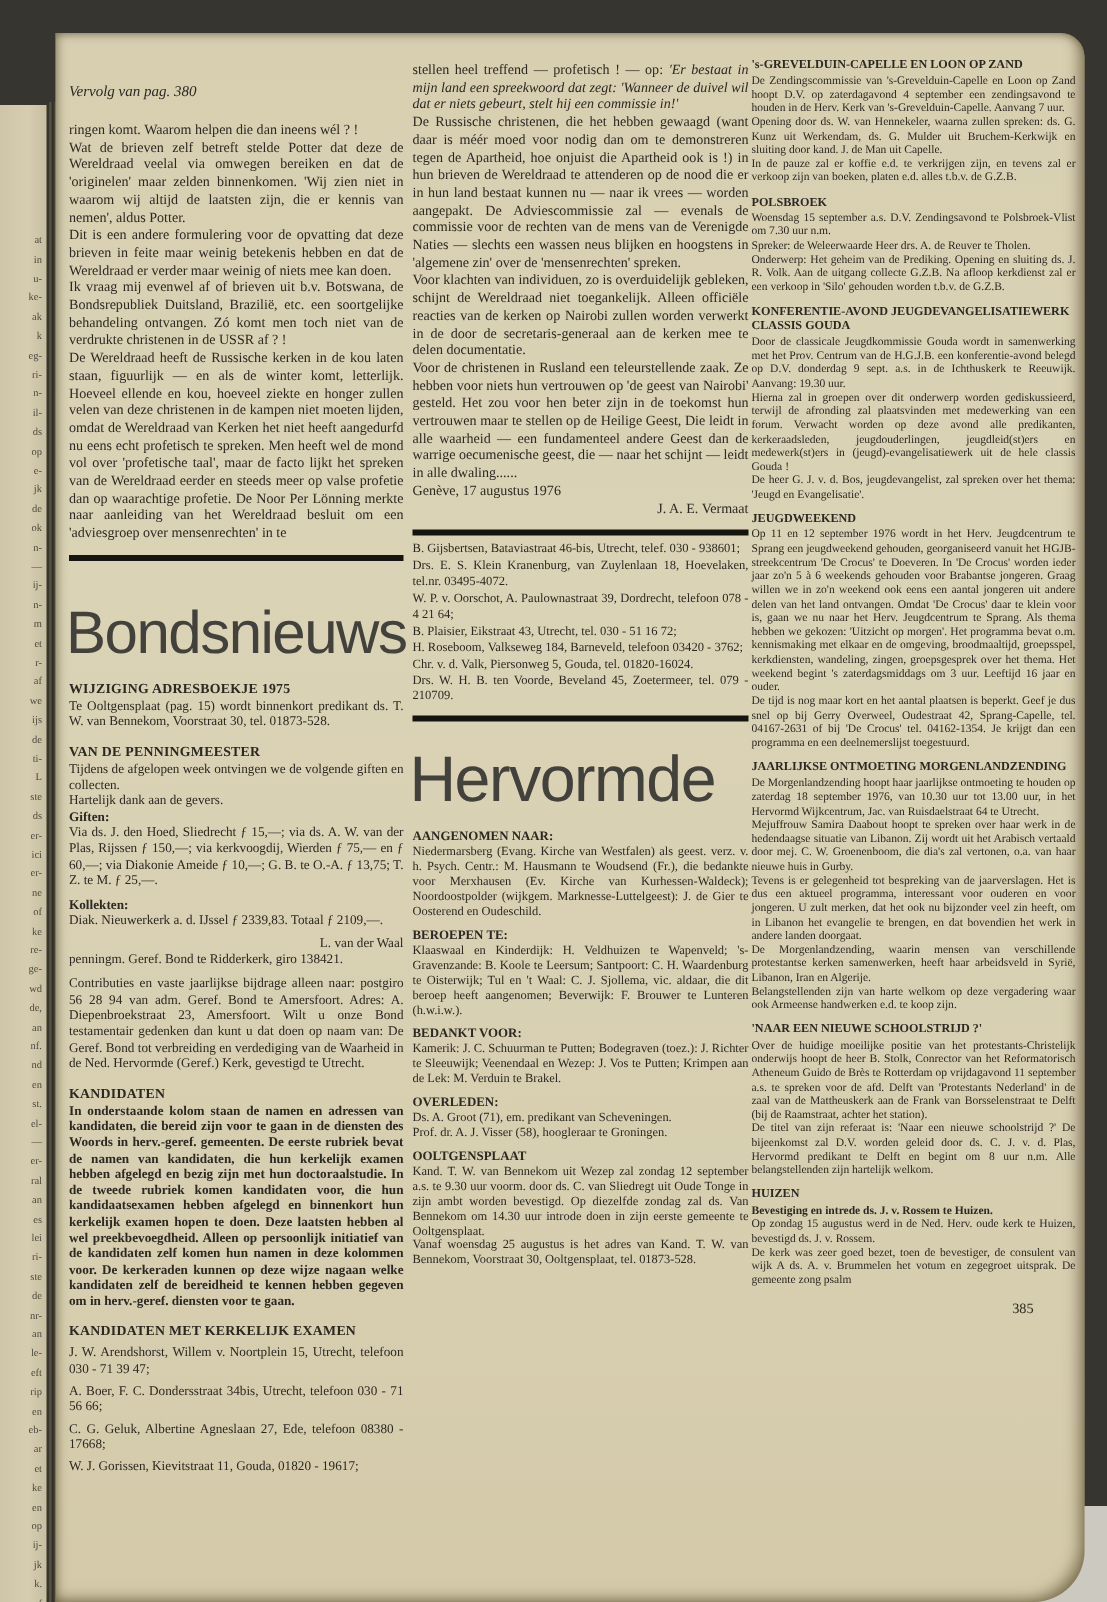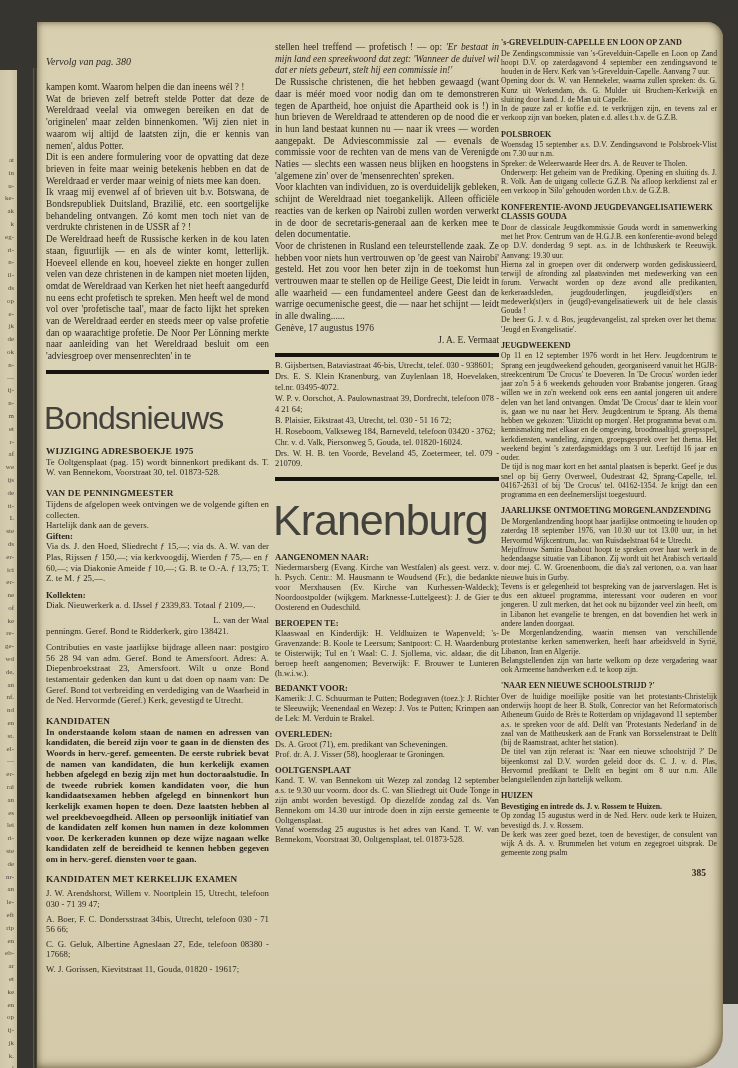--- a/index.html
+++ b/index.html
@@ -6,21 +6,21 @@
   body{
     width:738px;height:1068px;position:relative;overflow:hidden;
     background:#37352f;
     font-family:"Liberation Serif","DejaVu Serif",serif;
     color:#2c2822;
   }
   
   .gray-patch{position:absolute;right:0;bottom:0;width:210px;height:64px;background:#ccc9c1;}
   
   .prev-page{
-    position:absolute;left:0;top:70px;bottom:0;width:17px;
+    position:absolute;left:0;top:70px;bottom:0;width:31px;
     background:linear-gradient(90deg,#cfc6a9,#d6cdb0 60%,#c8bfa2);
     overflow:hidden;
   }
   .fragments{
     padding:84px 3px 0 0;text-align:right;
     font-size:7px;line-height:12.8px;color:#4e483e;
     white-space:nowrap;
   }
   .fragments p{margin:0;}
   .gutter{
@@ -45,37 +45,37 @@
   .bp{margin:0;text-align:justify;font-size:9.4px;line-height:11.7px;}
   .small{font-size:8.8px;line-height:10.6px;}
   .bold{font-weight:bold;}
   .right{text-align:right;}
   .it{font-style:italic;}
   .mt4{margin-top:4px;}
   .mt6{margin-top:6px;}
   .rule{height:4px;background:#15140f;margin:7px 0 0 0;}
   .mega{
     font-family:"Liberation Sans","DejaVu Sans",sans-serif;
-    font-weight:400;color:#43413b;font-size:32px;line-height:1;
+    font-weight:400;color:#43413b;font-size:40px;line-height:1;
     letter-spacing:-1px;margin:28px 0 12px -2px;
   }
   .col-mid .mega{font-size:43px;margin:18px 0 10px -2px;}
   .sh{font-size:9.2px;font-weight:bold;margin:10px 0 1px 0;letter-spacing:.2px;}
   
   .addresses{margin-top:4px;}
   .addresses p{margin:0;text-align:justify;font-size:8.4px;line-height:10.9px;}
   .knsec{margin-bottom:5px;}
   .knsec h3{font-size:8.6px;font-weight:bold;margin:0 0 1px 0;}
   .knsec p{margin:0;text-align:justify;font-size:8.3px;line-height:9.9px;}
   
   .rsec{margin-bottom:7px;}
   .rsec h3{font-size:8.1px;font-weight:bold;margin:0 0 1px 0;line-height:9.6px;}
   .rsec p{margin:0;text-align:justify;font-size:7.7px;line-height:9.25px;}
   .rsec p.bold{font-weight:bold;}
-  .page-number{margin-top:10px;text-align:right;font-weight:bold;font-size:9.5px;padding-right:11px;}
+  .page-number{margin-top:10px;text-align:right;font-weight:normal;font-size:9.5px;padding-right:28px;}
 </style>
 </head>
 <body>
 
 <div class="gray-patch"></div>
 
 <div class="prev-page">
   <div class="fragments">
       <p>at</p>
       <p>in</p>
@@ -151,21 +151,21 @@
       <p>af</p>
     </div>
 </div>
 <div class="gutter"></div>
 
 <div class="page">
 
   <div class="col col-left">
     <div class="continuation">Vervolg van pag. 380</div>
     <div>
-        <p class="bp">kampen komt. Waarom helpen die dan ineens wél ? !</p>
+        <p class="bp">ringen komt. Waarom helpen die dan ineens wél ? !</p>
         <p class="bp">Wat de brieven zelf betreft stelde Potter dat deze de Wereldraad veelal via omwegen bereiken en dat de 'originelen' maar zelden binnenkomen. 'Wij zien niet in waarom wij altijd de laatsten zijn, die er kennis van nemen', aldus Potter.</p>
         <p class="bp">Dit is een andere formulering voor de opvatting dat deze brieven in feite maar weinig betekenis hebben en dat de Wereldraad er verder maar weinig of niets mee kan doen.</p>
         <p class="bp">Ik vraag mij evenwel af of brieven uit b.v. Botswana, de Bondsrepubliek Duitsland, Brazilië, etc. een soortgelijke behandeling ontvangen. Zó komt men toch niet van de verdrukte christenen in de USSR af ? !</p>
         <p class="bp">De Wereldraad heeft de Russische kerken in de kou laten staan, figuurlijk — en als de winter komt, letterlijk. Hoeveel ellende en kou, hoeveel ziekte en honger zullen velen van deze christenen in de kampen niet moeten lijden, omdat de Wereldraad van Kerken het niet heeft aangedurfd nu eens echt profetisch te spreken. Men heeft wel de mond vol over 'profetische taal', maar de facto lijkt het spreken van de Wereldraad eerder en steeds meer op valse profetie dan op waarachtige profetie. De Noor Per Lönning merkte naar aanleiding van het Wereldraad besluit om een 'adviesgroep over mensenrechten' in te</p>
       </div>
     <div class="rule"></div>
     <h1 class="mega">Bondsnieuws</h1>
 
     <h2 class="sh">WIJZIGING ADRESBOEKJE 1975</h2>
     <p class="bp small">Te Ooltgensplaat (pag. 15) wordt binnenkort predikant ds. T. W. van Bennekom, Voorstraat 30, tel. 01873-528.</p>
@@ -208,21 +208,21 @@
         <p>B. Gijsbertsen, Bataviastraat 46-bis, Utrecht, telef. 030 - 938601;</p>
         <p>Drs. E. S. Klein Kranenburg, van Zuylenlaan 18, Hoevelaken, tel.nr. 03495-4072.</p>
         <p>W. P. v. Oorschot, A. Paulownastraat 39, Dordrecht, telefoon 078 - 4 21 64;</p>
         <p>B. Plaisier, Eikstraat 43, Utrecht, tel. 030 - 51 16 72;</p>
         <p>H. Roseboom, Valkseweg 184, Barneveld, telefoon 03420 - 3762;</p>
         <p>Chr. v. d. Valk, Piersonweg 5, Gouda, tel. 01820-16024.</p>
         <p>Drs. W. H. B. ten Voorde, Beveland 45, Zoetermeer, tel. 079 - 210709.</p>
       </div>
     <div class="rule"></div>
 
-    <h1 class="mega">Kranenburg</h1>
+    <h1 class="mega">Hervormde</h1>
 
     <div class="knsec">
       <h3>AANGENOMEN NAAR:</h3>
       <div>
           <p>Niedermarsberg (Evang. Kirche van Westfalen) als geest. verz. v. h. Psych. Centr.: M. Hausmann te Woudsend (Fr.), die bedankte voor Merxhausen (Ev. Kirche van Kurhessen-Waldeck); Noordoostpolder (wijkgem. Marknesse-Luttelgeest): J. de Gier te Oosterend en Oudeschild.</p>
         </div>
     </div>
     <div class="knsec">
       <h3>BEROEPEN TE:</h3>
       <div>

